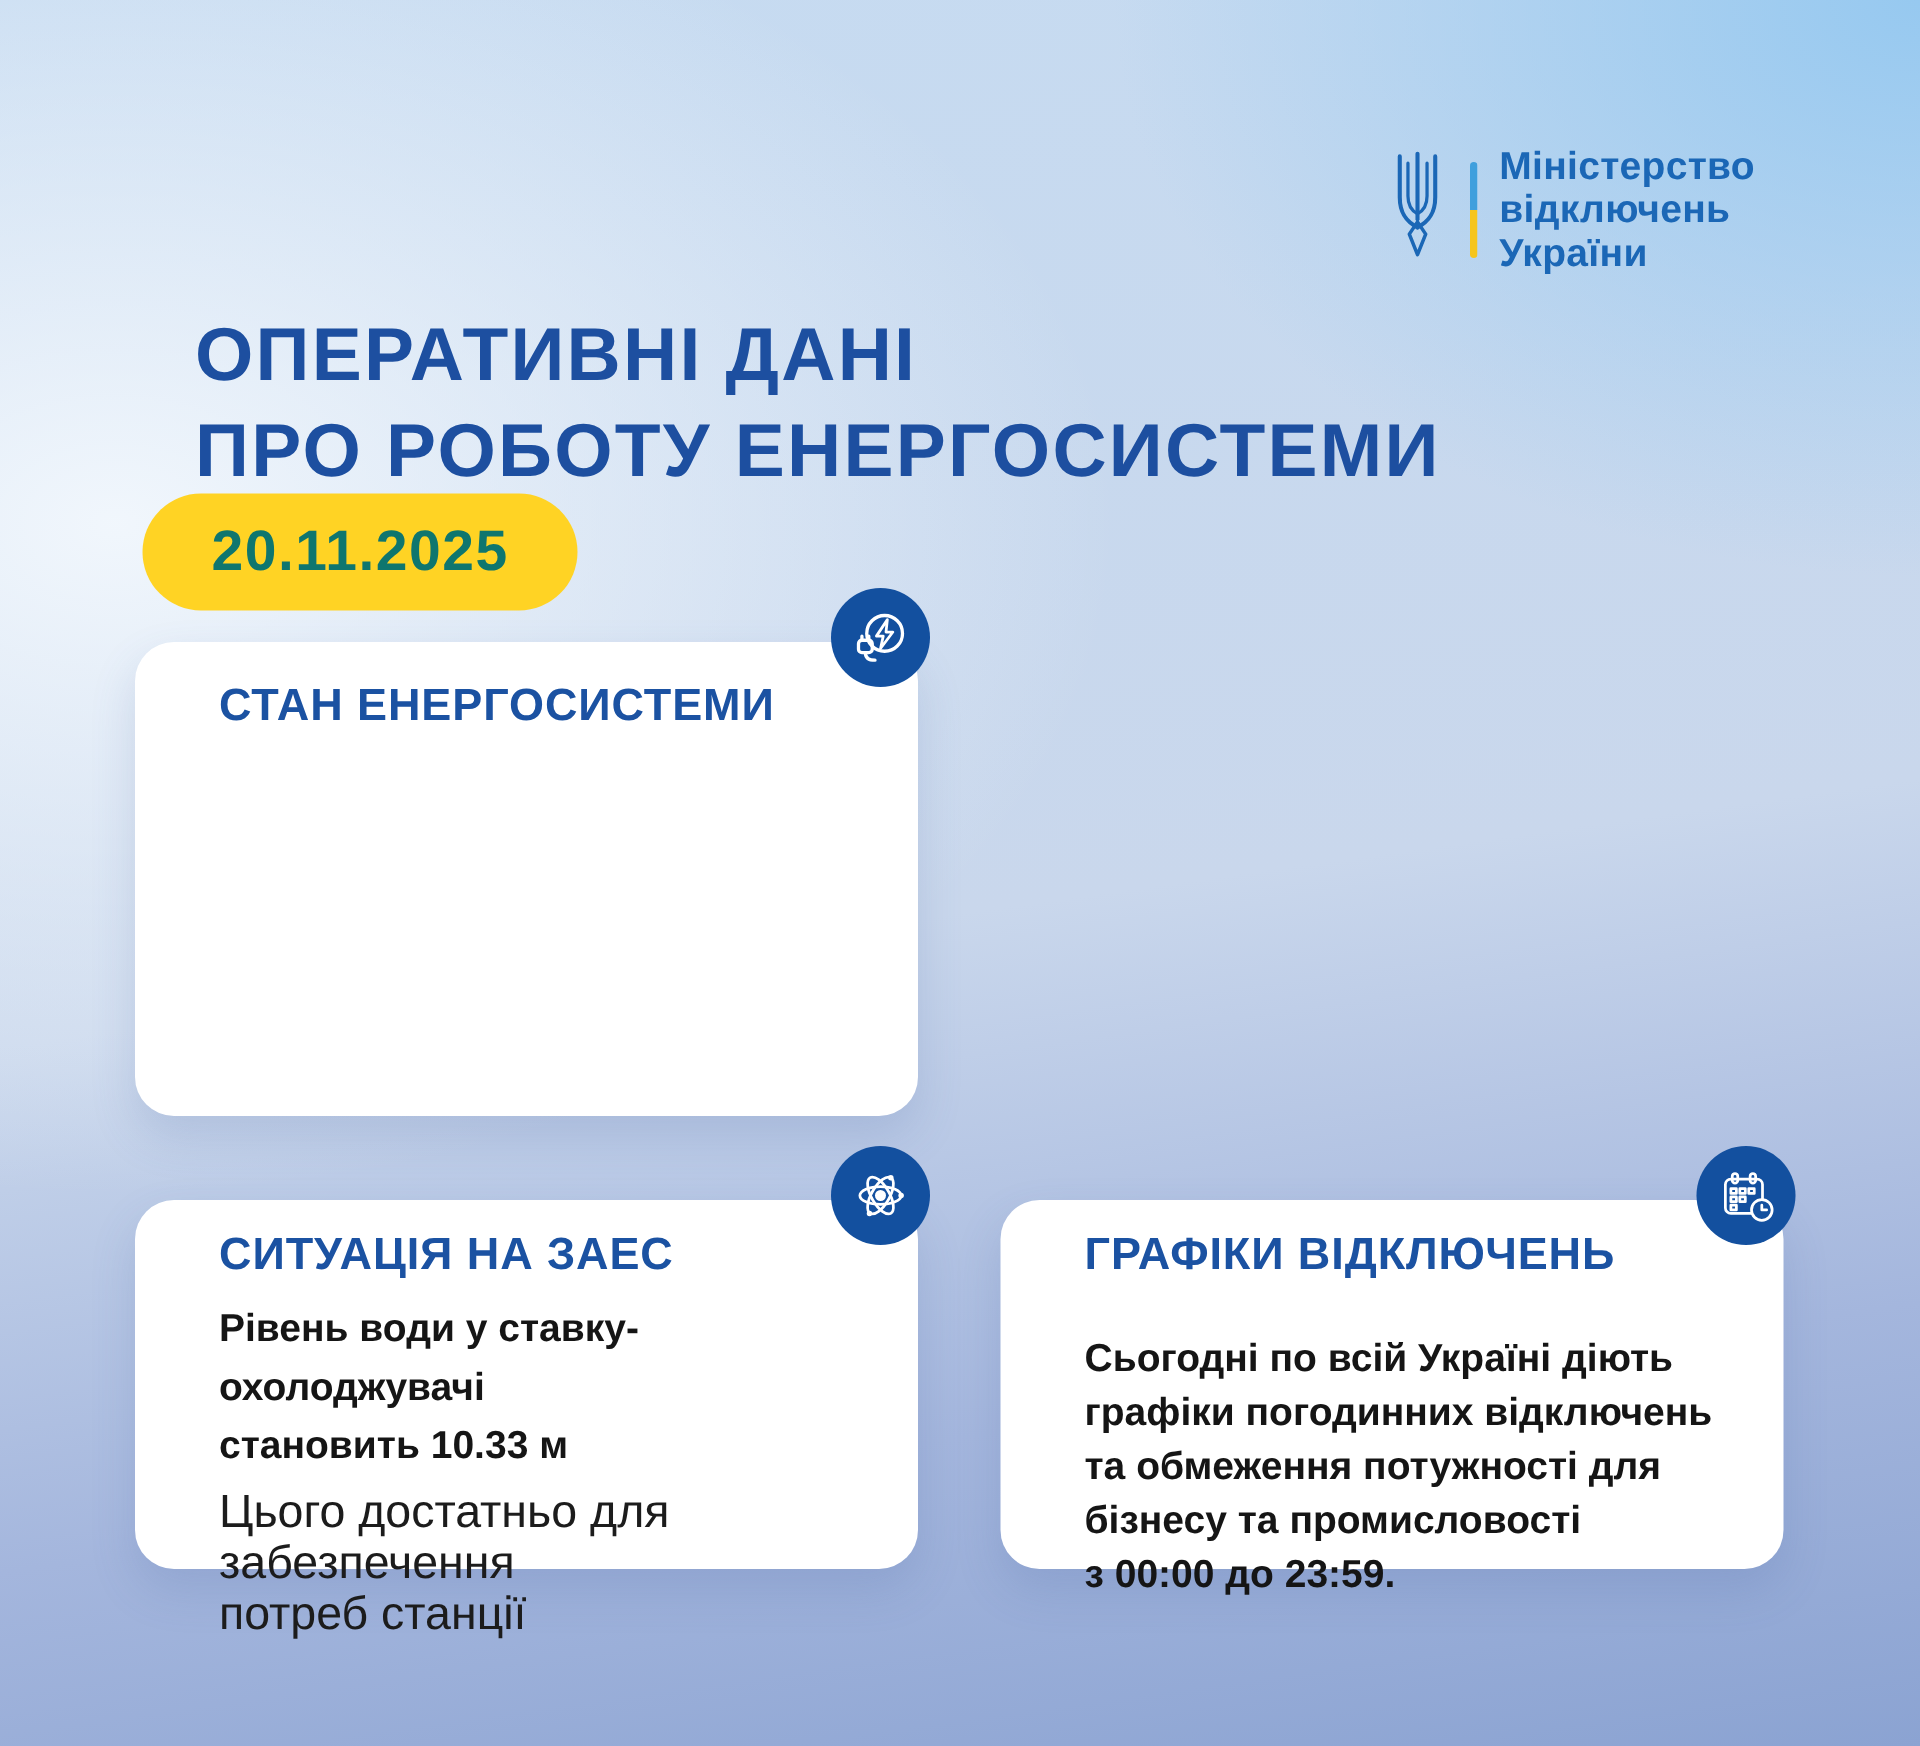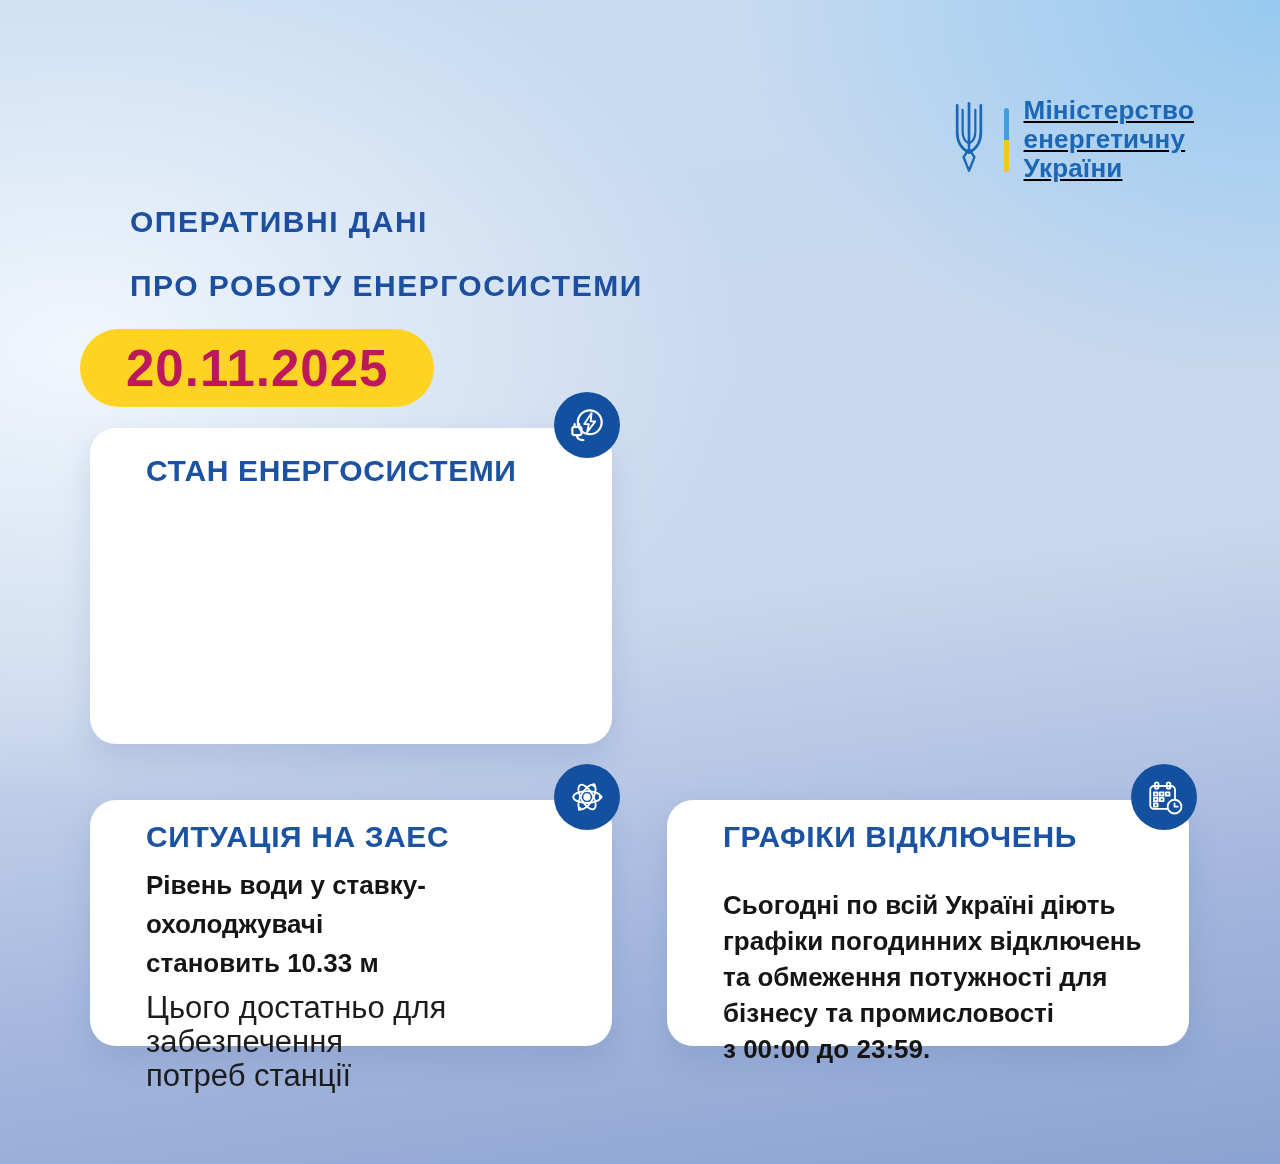--- a/index.html
+++ b/index.html
@@ -8,33 +8,33 @@
     width:1280px;height:1164px;
     overflow:hidden;
     font-family:"Liberation Sans","DejaVu Sans",sans-serif;
     background:
       radial-gradient(95% 70% at 6% 30%, rgba(243,248,253,.95) 0%, rgba(243,248,253,0) 55%),
       radial-gradient(70% 55% at 100% 0%, rgba(148,200,240,.95) 0%, rgba(148,200,240,0) 60%),
       linear-gradient(172deg,#c6dbf1 0%,#c9d7ec 52%,#a4b6dd 78%,#8ba3d2 100%);
   }
 
   
-  .logo{position:absolute;top:96px;right:86px;display:flex;align-items:center;gap:15px;text-decoration:underline;}
+  .logo{position:absolute;top:96px;right:110px;display:flex;align-items:center;gap:15px;}
   .logo-divider{width:5px;height:64px;border-radius:3px;overflow:hidden;
     display:flex;flex-direction:column;flex:0 0 auto;}
   .logo-divider .half-blue{flex:1;background:#3f9fdd;}
   .logo-divider .half-yellow{flex:1;background:#f6c51c;}
   .logo-text{font-size:26px;font-weight:700;color:#1b67b6;line-height:29px;letter-spacing:.2px;}
 
   
   .title{position:absolute;left:130px;top:170px;
-    font-size:30px;font-weight:800;color:#1d4fa0;line-height:64px;letter-spacing:1.5px;}
-  .date-badge{position:absolute;left:80px;top:329px;height:78px;padding:0 46px;
+    font-size:50px;font-weight:800;color:#1d4fa0;line-height:64px;letter-spacing:1.5px;}
+  .date-badge{position:absolute;left:95px;top:329px;height:78px;padding:0 46px;
     background:#ffd324;border-radius:39px;display:flex;align-items:center;
-    font-size:51px;font-weight:800;color:#be185d;letter-spacing:1px;}
+    font-size:38px;font-weight:800;color:#0f766e;letter-spacing:1px;}
 
   
   .card{position:absolute;width:522px;background:#ffffff;border-radius:26px;
     box-sizing:border-box;padding:26px 22px 0 56px;
     box-shadow:0 14px 30px rgba(70,100,160,.18);}
   .card-0{left:90px; top:428px;height:316px;}
   .card-1{left:667px;top:428px;height:316px;}
   .card-2{left:90px; top:800px;height:246px;padding-top:20px;}
   .card-3{left:667px;top:800px;height:246px;padding-top:20px;}
   .card-title{margin:0 0 14px 0;font-size:30px;font-weight:800;color:#1b52a2;letter-spacing:.6px;}
@@ -62,21 +62,21 @@
         <path d="M22 4 v48"></path>
         <path d="M22 54 l-6 9 6 15 6 -15 z" stroke-width="2.6"></path>
       </svg>
     </span>
     <div class="logo-divider">
       <div class="half-blue"></div>
       <div class="half-yellow"></div>
     </div>
     <div class="logo-text">
       <div>Міністерство</div>
-      <div>енергетичну</div>
+      <div>відключень</div>
       <div>України</div>
     </div>
   </div>
 
   <h1 class="title">
     <div>ОПЕРАТИВНІ ДАНІ</div>
     <div>ПРО РОБОТУ ЕНЕРГОСИСТЕМИ</div>
   </h1>
 
   <div class="date-badge">

